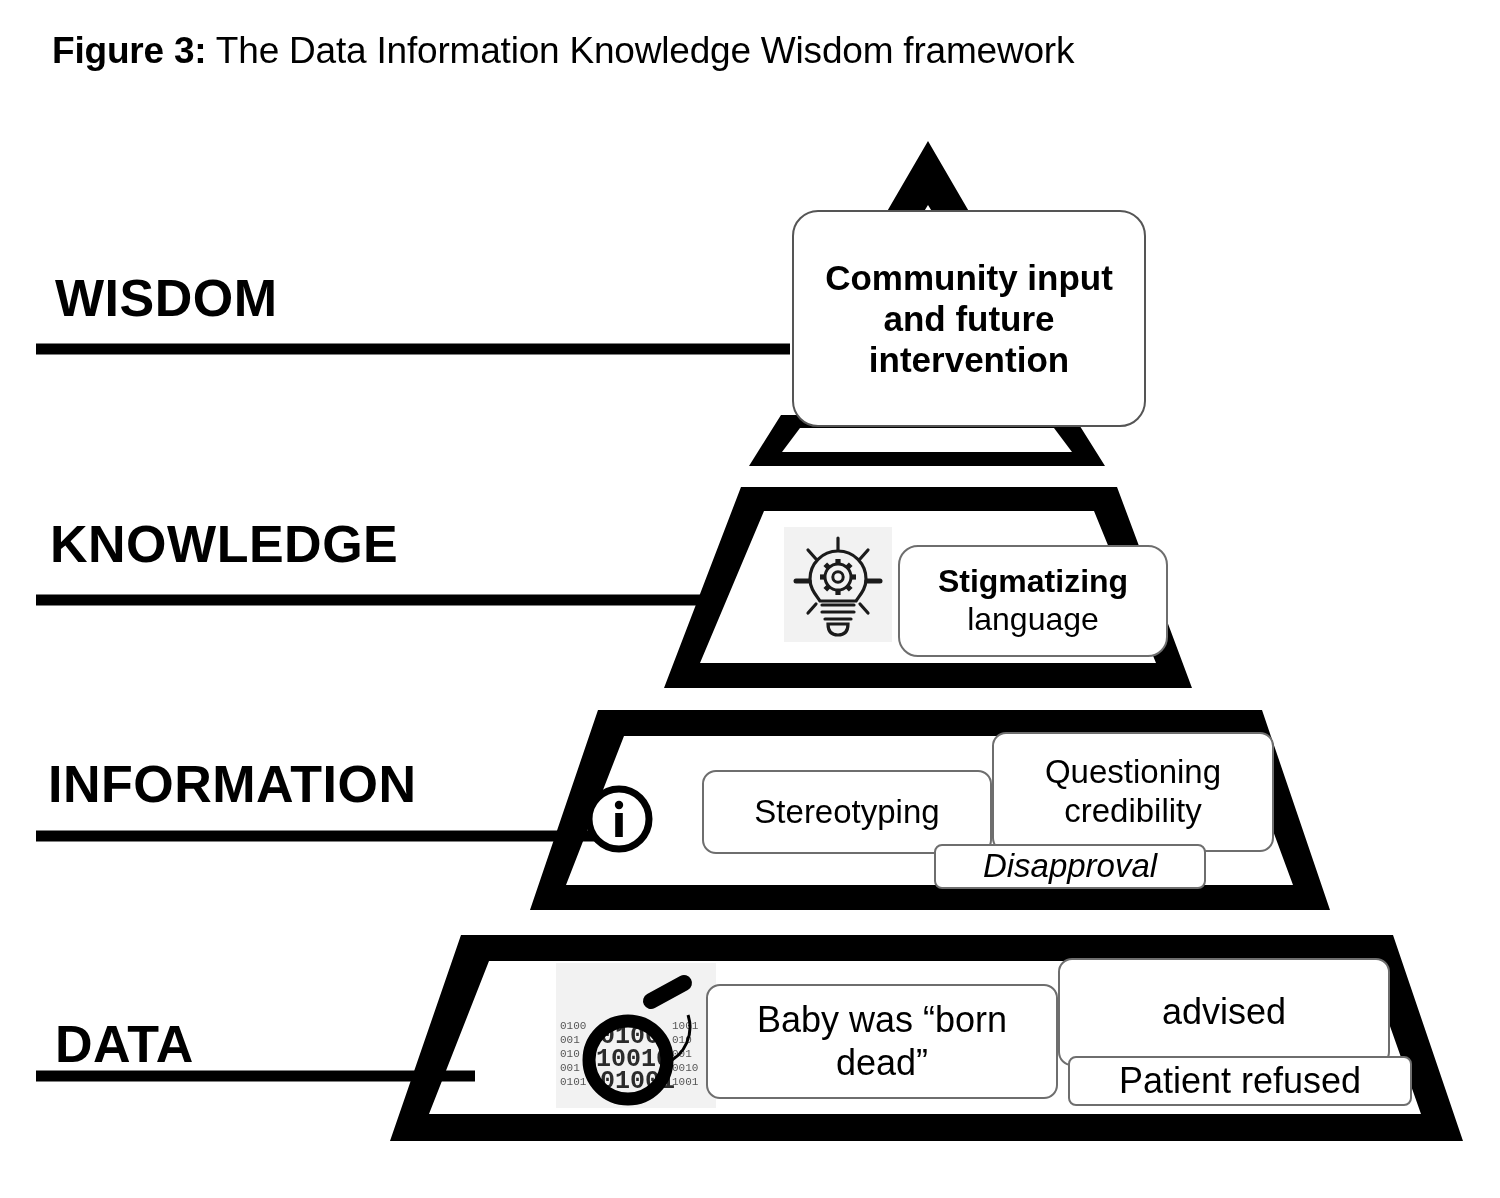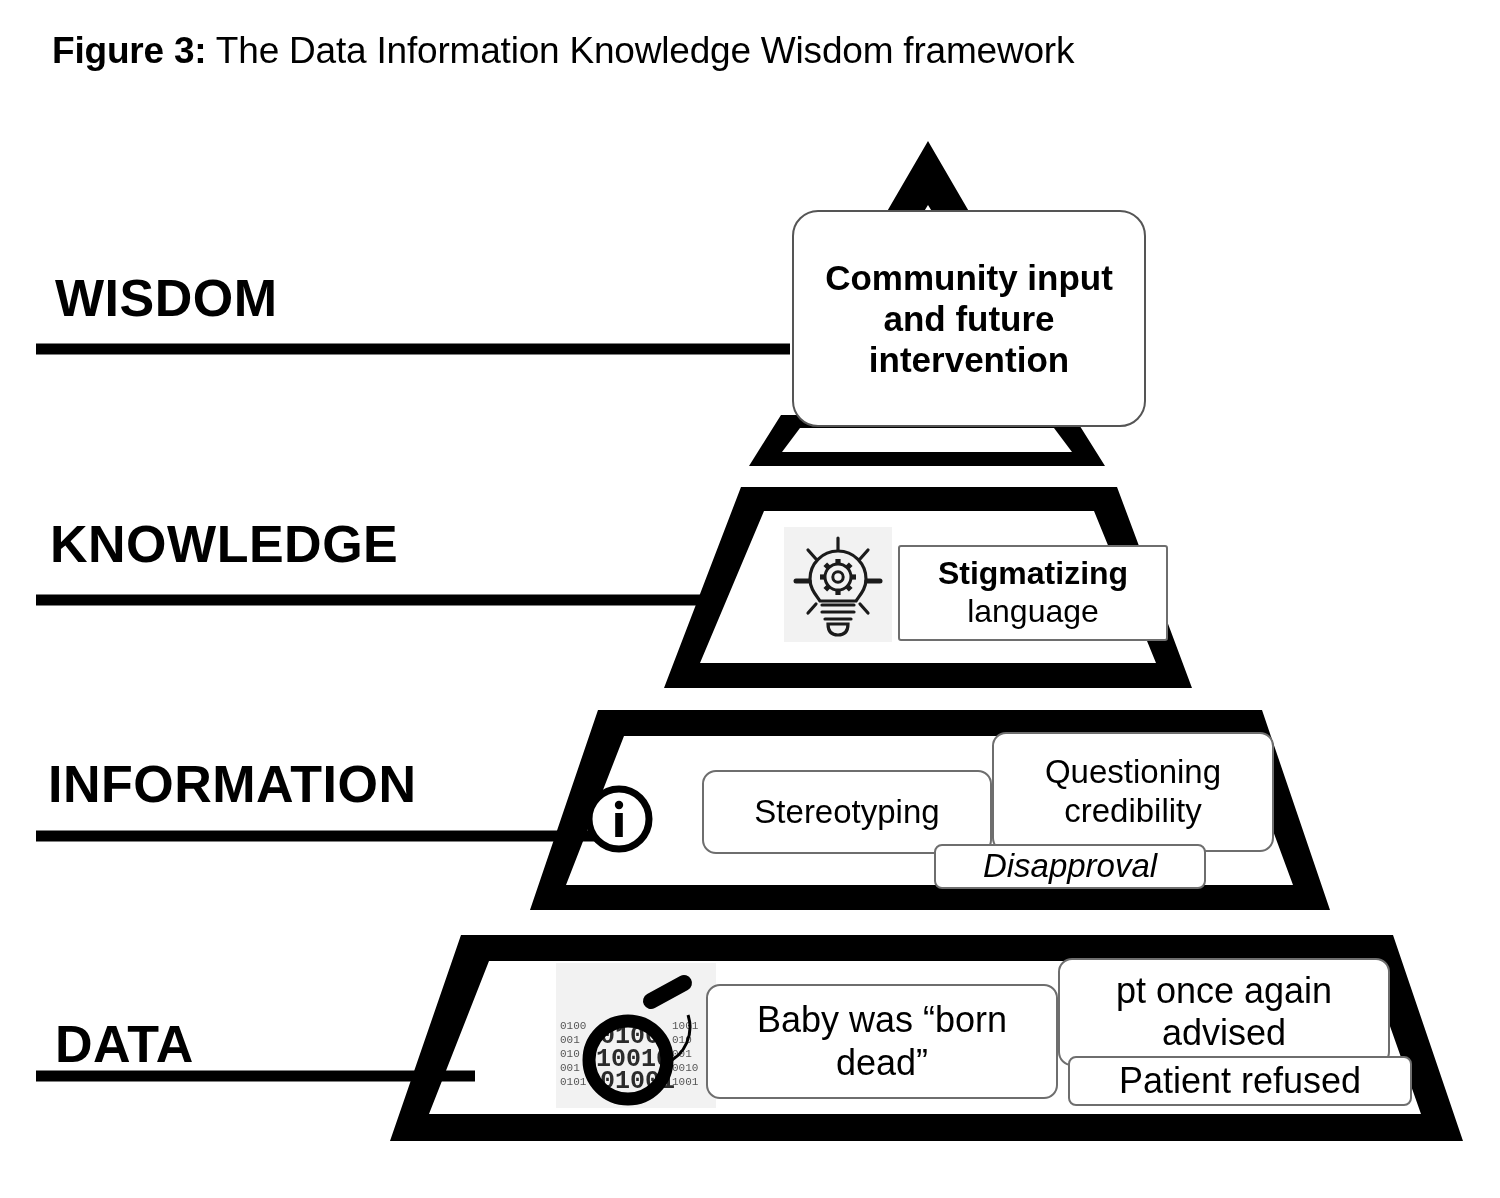--- a/index.html
+++ b/index.html
@@ -86,23 +86,23 @@
     font-size: 35px;
     padding: 4px 16px;
     z-index: 30;
   }
 
   
   #box-stigmatizing {
     left: 854px;
     top: 545px;
     width: 270px;
-    height: 96px;
+    height: 112px;
     font-size: 32px;
-    border-radius: 3px;
+    border-radius: 20px;
     z-index: 22;
     flex-direction: column;
   }
   #box-stigmatizing .l1 { font-weight: bold; }
   #box-stigmatizing .l2 { font-weight: normal; }
 
   
   #box-stereotyping {
     left: 658px;
     top: 770px;
@@ -305,19 +305,18 @@
       <path d="M 110 100 C 130 92 138 70 132 52" fill="none" stroke="#000" stroke-width="3"></path>
     </svg>
   </div>
 
   <div class="callout" id="box-bornDead">
     <span>Baby was “born</span>
     <span>dead”</span>
   </div>
 
   <div class="callout" id="box-ptAdvised">
-    <span>pt once again</span>
     <span>advised</span>
   </div>
 
   <div class="callout" id="box-patientRefused">Patient refused</div>
 
 </div>
 
 </body></html>

